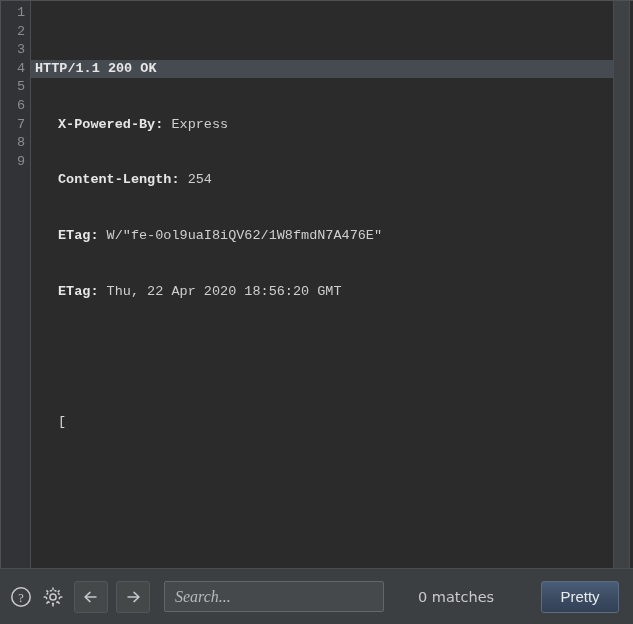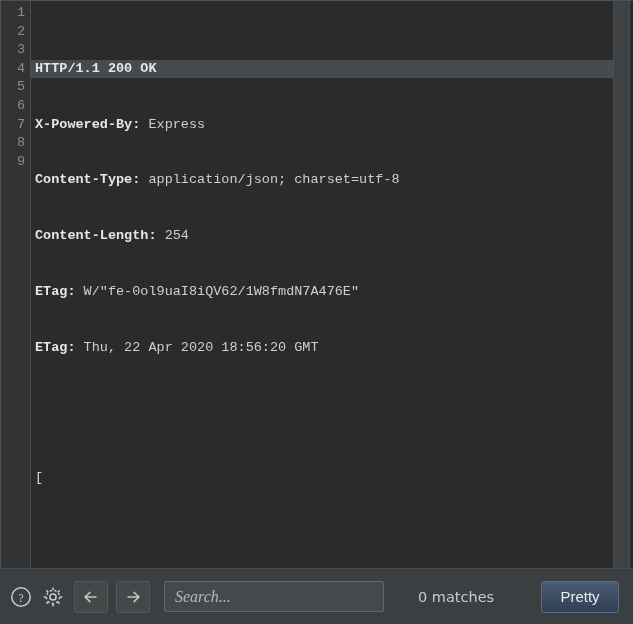--- a/index.html
+++ b/index.html
@@ -55,21 +55,21 @@
   }
 
   .code {
     font-family: "Liberation Mono", monospace;
     font-size: 13.5px;
     line-height: 18.6px;
     white-space: pre;
     color: #d4d4d4;
     padding-left: 4px;
   }
-  .line { height: 18.6px; display: block; }
+  .line { height: 18.6px; display: block; margin-left: 23px; }
   .line.highlight {
     background: #464b52;
     margin-left: -4px;
     padding-left: 4px;
     width: 631px;
   }
 
   
   .hname { color: #e6e6e6; font-weight: bold; }
   .hval  { color: #cfcfcf; }
@@ -197,21 +197,20 @@
       <span class="ln">7</span>
       <span class="ln">8</span>
       <span class="ln">9</span>
     </div>
 
     <div class="code-area">
       <div class="code">
 
         <span class="line highlight"><span class="hname">HTTP/1.1 200 OK</span><span class="hval"></span></span>
         <span class="line"><span class="hname">X-Powered-By:</span><span class="hval"> Express</span></span>
-        <span class="line"><span class="hname">Content-Type:</span><span class="hval"> application/json; charset=utf-8</span></span>
         <span class="line"><span class="hname">Content-Length:</span><span class="hval"> 254</span></span>
         <span class="line"><span class="hname">ETag:</span><span class="hval"> W/"fe-0ol9uaI8iQV62/1W8fmdN7A476E"</span></span>
         <span class="line"><span class="hname">ETag:</span><span class="hval"> Thu, 22 Apr 2020 18:56:20 GMT</span></span>
         <span class="line"> </span>
 
         <span class="line"><span class="jbrace">[</span></span>
 
         
         
         

